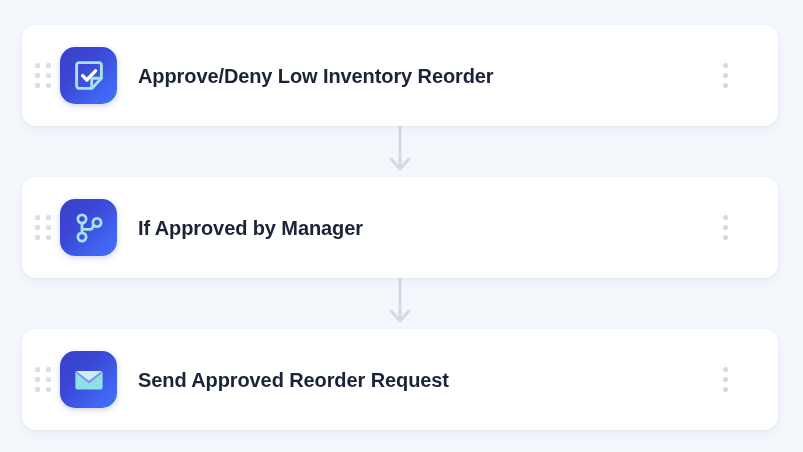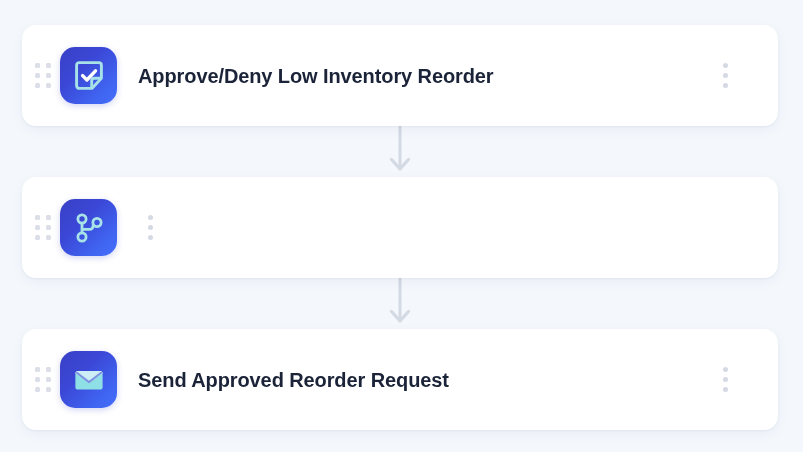--- a/index.html
+++ b/index.html
@@ -166,20 +166,21 @@
     <div class="icon-tile">
       <svg width="32" height="32" viewBox="0 0 32 32" fill="none">
         <circle cx="9" cy="7" r="4.1" stroke="#a6e2e8" stroke-width="2.8" fill="none"></circle>
         <circle cx="9" cy="25" r="4.1" stroke="#a6e2e8" stroke-width="2.8" fill="none"></circle>
         <circle cx="24" cy="10.5" r="4.1" stroke="#a6e2e8" stroke-width="2.8" fill="none"></circle>
         <path d="M9 11.1 V20.9" stroke="#a6e2e8" stroke-width="2.8" stroke-linecap="round"></path>
         <path d="M9.6 17.4 h7.2 a3.2 3.2 0 0 0 3.2-3.2 v-0.3" stroke="#a6e2e8" stroke-width="2.8" stroke-linecap="round" fill="none"></path>
       </svg>
     </div>
 
+    <div class="node-title">If Approved by Manager</div>
 
     <div class="kebab-menu">
       <i></i>
       <i></i>
       <i></i>
     </div>
   </div>
 
   <div class="connector">
     <svg width="26" height="51" viewBox="0 0 26 51">

